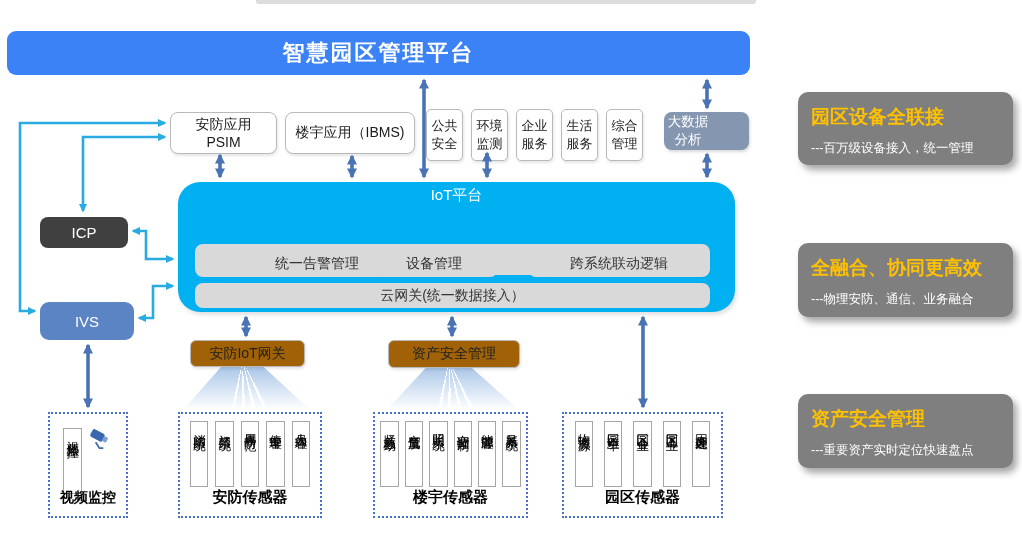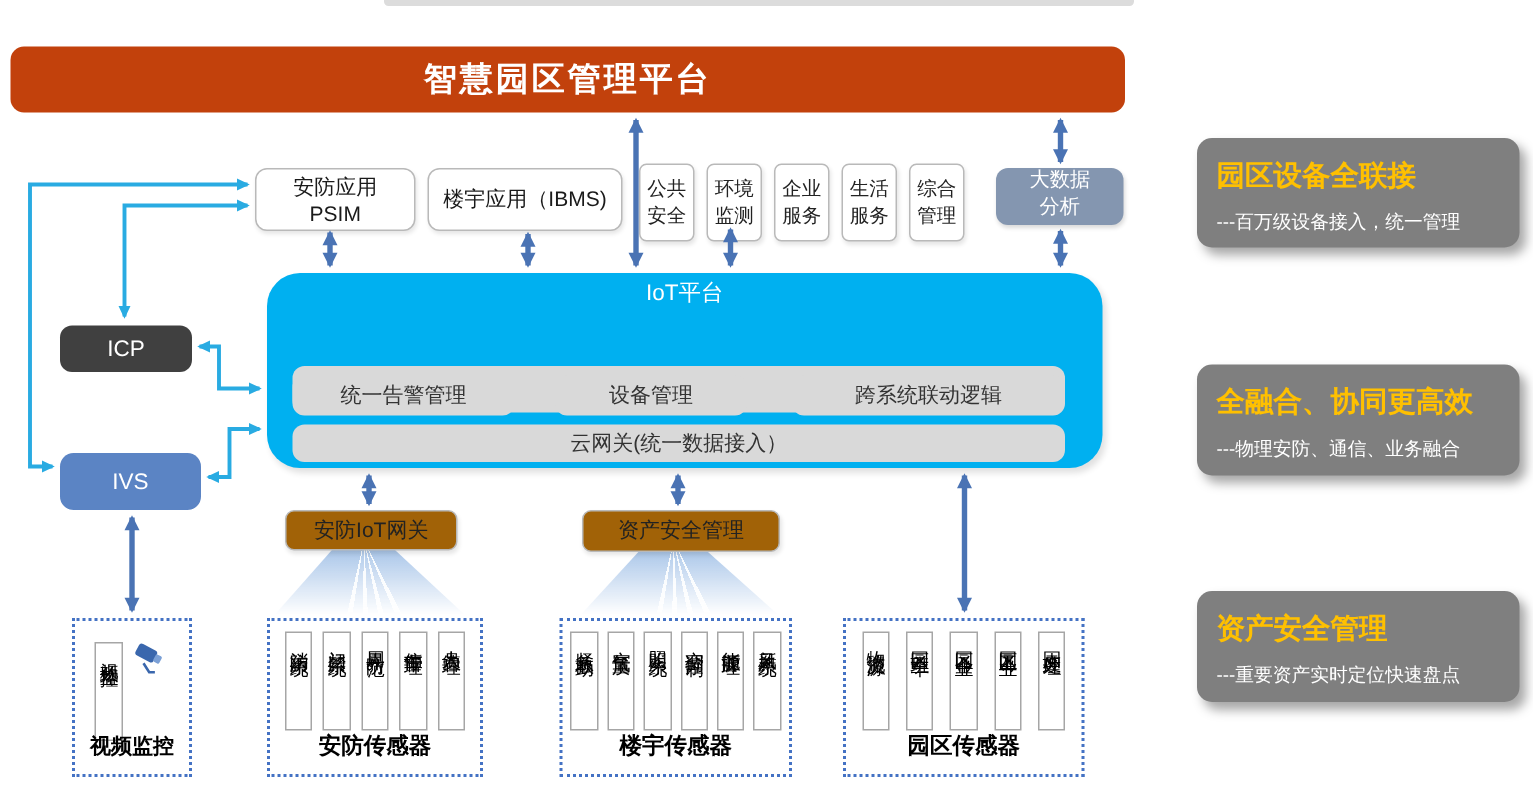--- a/index.html
+++ b/index.html
@@ -5,21 +5,21 @@
   html,body { margin:0; padding:0; background:#fff; }
   .canvas {
     position:relative; width:1022px; height:540px; background:#fff; overflow:hidden;
     font-family:"Liberation Sans","DejaVu Sans",sans-serif; color:#1a1a1a;
   }
   .abs { position:absolute; }
 
   .top-strip { left:256px; top:0; width:500px; height:4px; background:#dcdcdc; border-radius:0 0 3px 3px; }
 
   .banner {
-    left:7px; top:31px; width:743px; height:44px; background:#c2410c; border-radius:9px;
+    left:7px; top:31px; width:743px; height:44px; background:#3b82f6; border-radius:9px;
     color:#fff; font-size:22px; font-weight:bold; letter-spacing:2px;
     display:flex; align-items:center; justify-content:center;
   }
 
   .wbox {
     background:#fff; border:1px solid #b9b9b9; border-radius:8px;
     display:flex; flex-direction:column; align-items:center; justify-content:center;
     text-align:center; box-shadow:1px 2px 3px rgba(0,0,0,.10);
   }
   .psim { left:170px; top:112px; width:105px; height:40px; font-size:14px; line-height:1.3; }
@@ -28,34 +28,34 @@
   .chips { left:426px; top:109px; display:flex; gap:8px; }
   .chip {
     width:37px; height:52px; background:#fff; border:1px solid #b9b9b9; border-radius:5px;
     font-size:13px; line-height:1.42; display:flex; align-items:center; justify-content:center;
     text-align:center; word-break:break-all; padding:0 1px; box-sizing:border-box;
     box-shadow:1px 2px 3px rgba(0,0,0,.10); color:#222;
   }
 
   .bigdata {
     left:664px; top:112px; width:85px; height:38px; background:#8496b0; border-radius:8px;
-    color:#fff; font-size:13.5px; line-height:1.35; display:flex; align-items:center; justify-content:center;
-    text-align:center; box-shadow:1px 2px 3px rgba(0,0,0,.15);font-family:Liberation Mono, monospace;
+    color:#fff; font-size:13.5px; line-height:1.35; display:flex; align-items:center; justify-content:flex-start;
+    text-align:center; box-shadow:1px 2px 3px rgba(0,0,0,.15);
   }
   .bigdata .inner { width:48px; word-break:break-all; }
 
   .iot { left:178px; top:182px; width:557px; height:130px; background:#00b0f0; border-radius:22px;
          box-shadow:2px 3px 4px rgba(0,0,0,.12); }
   .iot-title { position:absolute; top:4px; left:0; width:100%; text-align:center; color:#fff; font-size:15px; }
   .bar {
     position:absolute; background:#d9d9d9; border-radius:8px; color:#333; font-size:14px;
     display:flex; align-items:center; justify-content:center;
   }
   .bar-api   { left:17px;  top:27px;  width:515px; height:31px;margin-top:35px; }
-  .bar-m1    { left:17px;  top:68px;  width:148px; height:27px; }
+  .bar-m1    { left:17px;  top:68px;  width:148px; height:27px;padding-left:48px; }
   .bar-m2    { left:192px; top:68px;  width:128px; height:27px; }
   .bar-m3    { left:350px; top:68px;  width:182px; height:27px; }
   .bar-cloud { left:17px;  top:101px; width:515px; height:25px; }
 
   .icp { left:40px; top:217px; width:88px; height:31px; background:#404040; border-radius:8px;
          color:#fff; font-size:15px; display:flex; align-items:center; justify-content:center; }
   .ivs { left:40px; top:302px; width:94px; height:38px; background:#5b84c4; border-radius:9px;
          color:#fff; font-size:15px; display:flex; align-items:center; justify-content:center; }
 
   .gw { background:#a16207; border:1px solid #b9b9b9; border-radius:6px; font-size:14px; color:#222;

